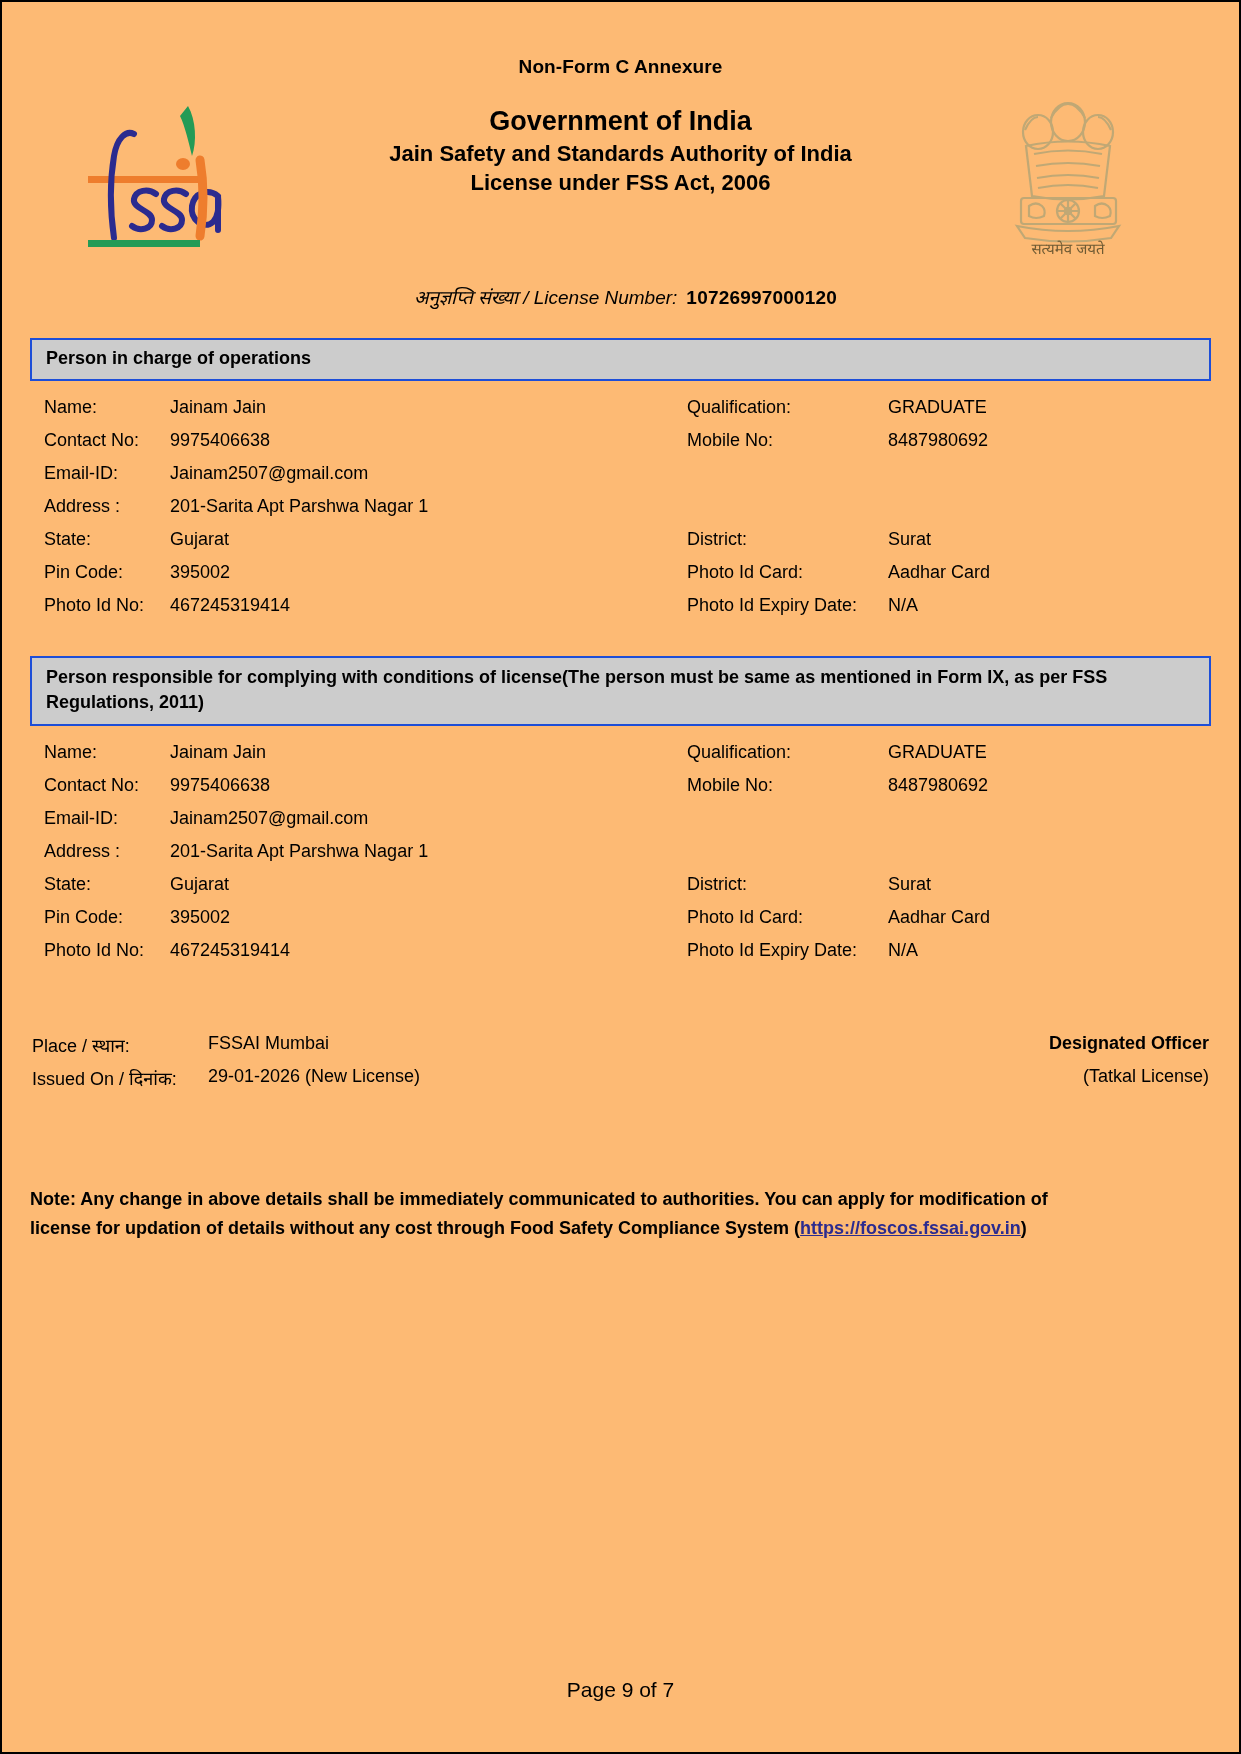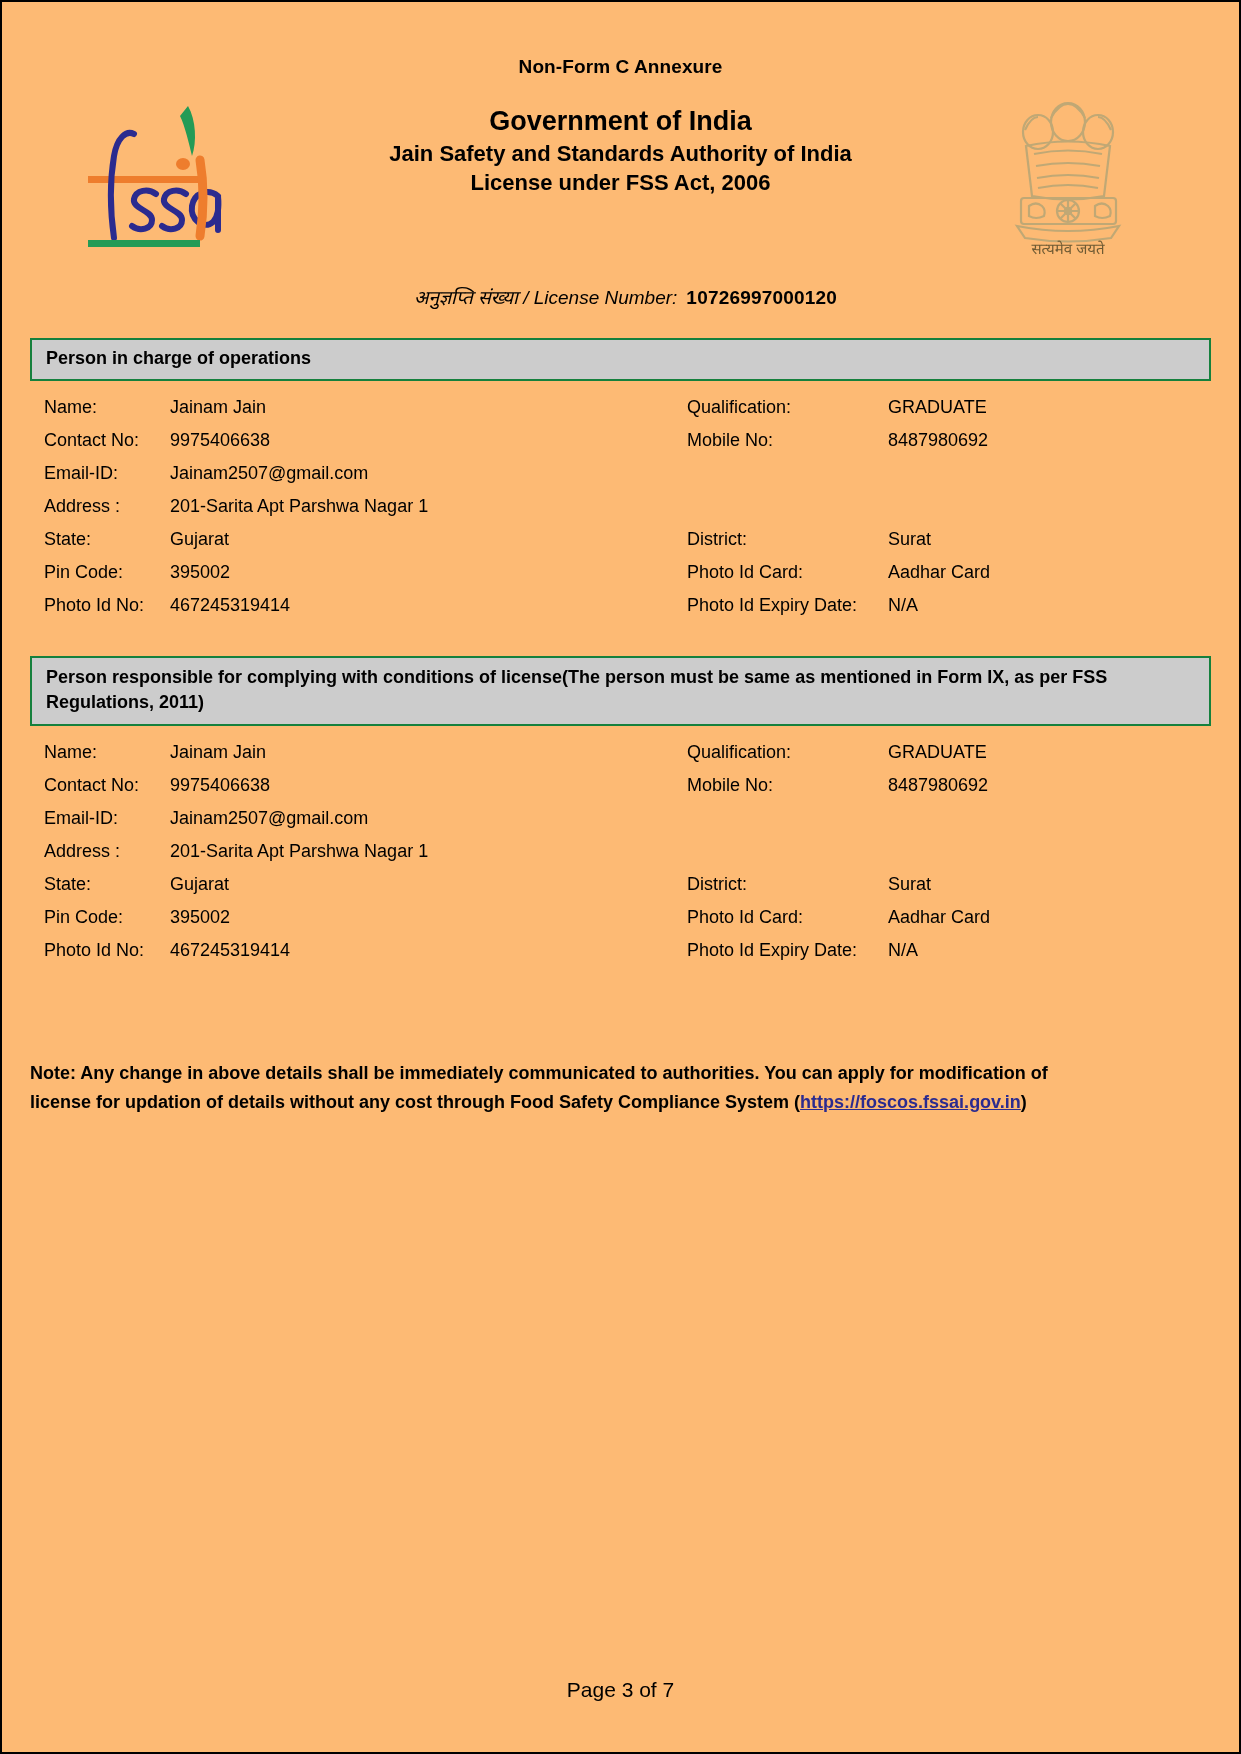--- a/index.html
+++ b/index.html
@@ -81,21 +81,21 @@
     font-size: 19px;
     margin-top: 20px;
     margin-bottom: 9px;
     padding-left: 10px;
   }
   .license-line .lic-label { font-weight: normal; font-style: italic; }
   .license-line .lic-value { font-weight: bold; margin-left: 9px; letter-spacing: 0.2px; }
 
   
   .section-bar {
-    border: 2px solid #15803d;
+    border: 2px solid #1d4ed8;
     background: #cccccc;
     padding: 6px 0 7px 14px;
     font-weight: bold;
     font-size: 18px;
     line-height: 1.42;
     box-sizing: border-box;
     margin-top: 28px;
   }
   .section-bar.two-line { padding: 7px 22px 8px 14px; }
 
@@ -329,23 +329,35 @@
         <span class="cell-value-r">Aadhar Card</span>
       </div>
       <div class="drow">
         <span class="cell-label-l">Photo Id No:</span>
         <span class="cell-value-l">467245319414</span>
         <span class="cell-label-r">Photo Id Expiry Date:</span>
         <span class="cell-value-r">N/A</span>
       </div>
     </div>
 
+    <div class="sign-block">
+      <div class="sign-row">
+        <span class="sign-label">Place / स्थान:</span>
+        <span class="sign-value">FSSAI Mumbai</span>
+        <span class="sign-right bold">Designated Officer</span>
+      </div>
+      <div class="sign-row">
+        <span class="sign-label">Issued On / दिनांक:</span>
+        <span class="sign-value">29-01-2026 (New License)</span>
+        <span class="sign-right">(Tatkal License)</span>
+      </div>
+    </div>
 
     <div class="note">
       <span>Note: Any change in above details shall be immediately communicated to authorities. You can apply for modification of license for updation of details without any cost through Food Safety Compliance System (</span><a href="#">https://foscos.fssai.gov.in</a><span>)</span>
     </div>
 
     <div class="footer">
-      <span>Page 3 of 7</span>
+      <span>Page 9 of 7</span>
     </div>
 
   </div>
 </div>
 
 </body></html>

